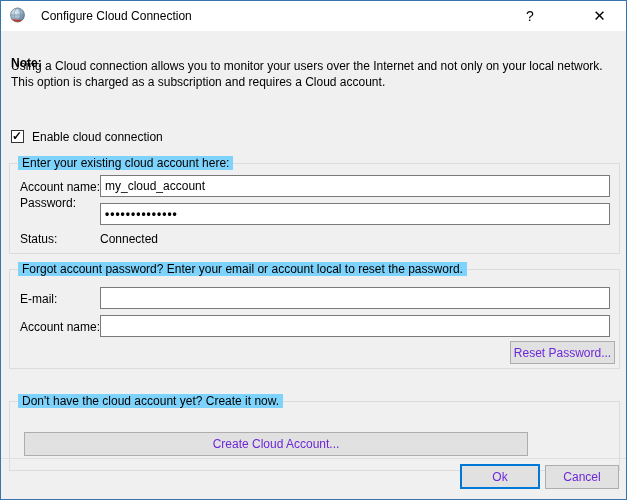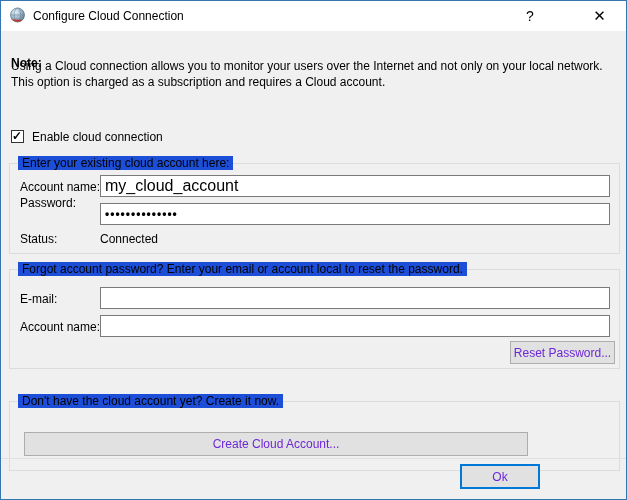--- a/index.html
+++ b/index.html
@@ -16,21 +16,21 @@
 
   
   .titlebar {
     position:absolute; left:0; top:0; right:0; height:30px;
     background:#ffffff;
   }
   .app-icon {
     position:absolute; left:8px; top:6px; width:17px; height:17px;
   }
   .title-text {
-    position:absolute; left:32px; top:0; line-height:30px; font-size:12px; color:#000;
+    position:absolute; left:40px; top:0; line-height:30px; font-size:12px; color:#000;
   }
   .caption-btn {
     position:absolute; top:0; height:30px; text-align:center; line-height:30px;
     font-size:14px; color:#000; cursor:default;
   }
   .help-btn  { left:506px; width:46px; }
   .close-btn { left:572px; width:53px; font-size:15px; }
 
   
   .note-heading {
@@ -55,28 +55,28 @@
   
   .groupbox {
     position:absolute; left:8px; width:611px;
     border:1px solid #dcdcdc;
   }
   .group1 { top:162px; height:91px; }
   .group2 { top:268px; height:100px; }
   .group3 { top:400px; height:70px; }
   .group-legend {
     position:absolute; left:8px; top:-8px;
-    background:#1d4ed8; padding:0 4px; white-space:nowrap;
+    background:#7dd3fc; padding:0 4px; white-space:nowrap;
   }
 
   .field-label { position:absolute; white-space:nowrap; }
   .text-input {
     position:absolute;
     height:22px; background:#ffffff; border:1px solid #7a7a7a;
-    font-family:"Liberation Sans", sans-serif; font-size:16px; color:#000;
+    font-family:"Liberation Sans", sans-serif; font-size:12px; color:#000;
     padding:0 4px; outline:none;
   }
   .password-input { font-size:12px; font-weight:bold; letter-spacing:1px; }
 
   
   .g1-label1 { left:10px; top:16px; }
   .g1-input1 { left:90px; top:11px; width:510px; }
   .g1-label2 { left:10px; top:32px; }
   .g1-input2 { left:90px; top:39px; width:510px; }
   .g1-label3 { left:10px; top:68px; }
@@ -163,14 +163,15 @@
     <button class="win-button reset-btn">Reset Password...</button>
   </div>
 
   <div class="groupbox group3">
     <span class="group-legend">Don't have the cloud account yet? Create it now.</span>
     <button class="win-button create-btn">Create Cloud Account...</button>
   </div>
 
   <div class="footer-sep"></div>
   <button class="win-button ok-btn">Ok</button>
+  <button class="win-button cancel-btn">Cancel</button>
 
 </div>
 
 </body></html>

